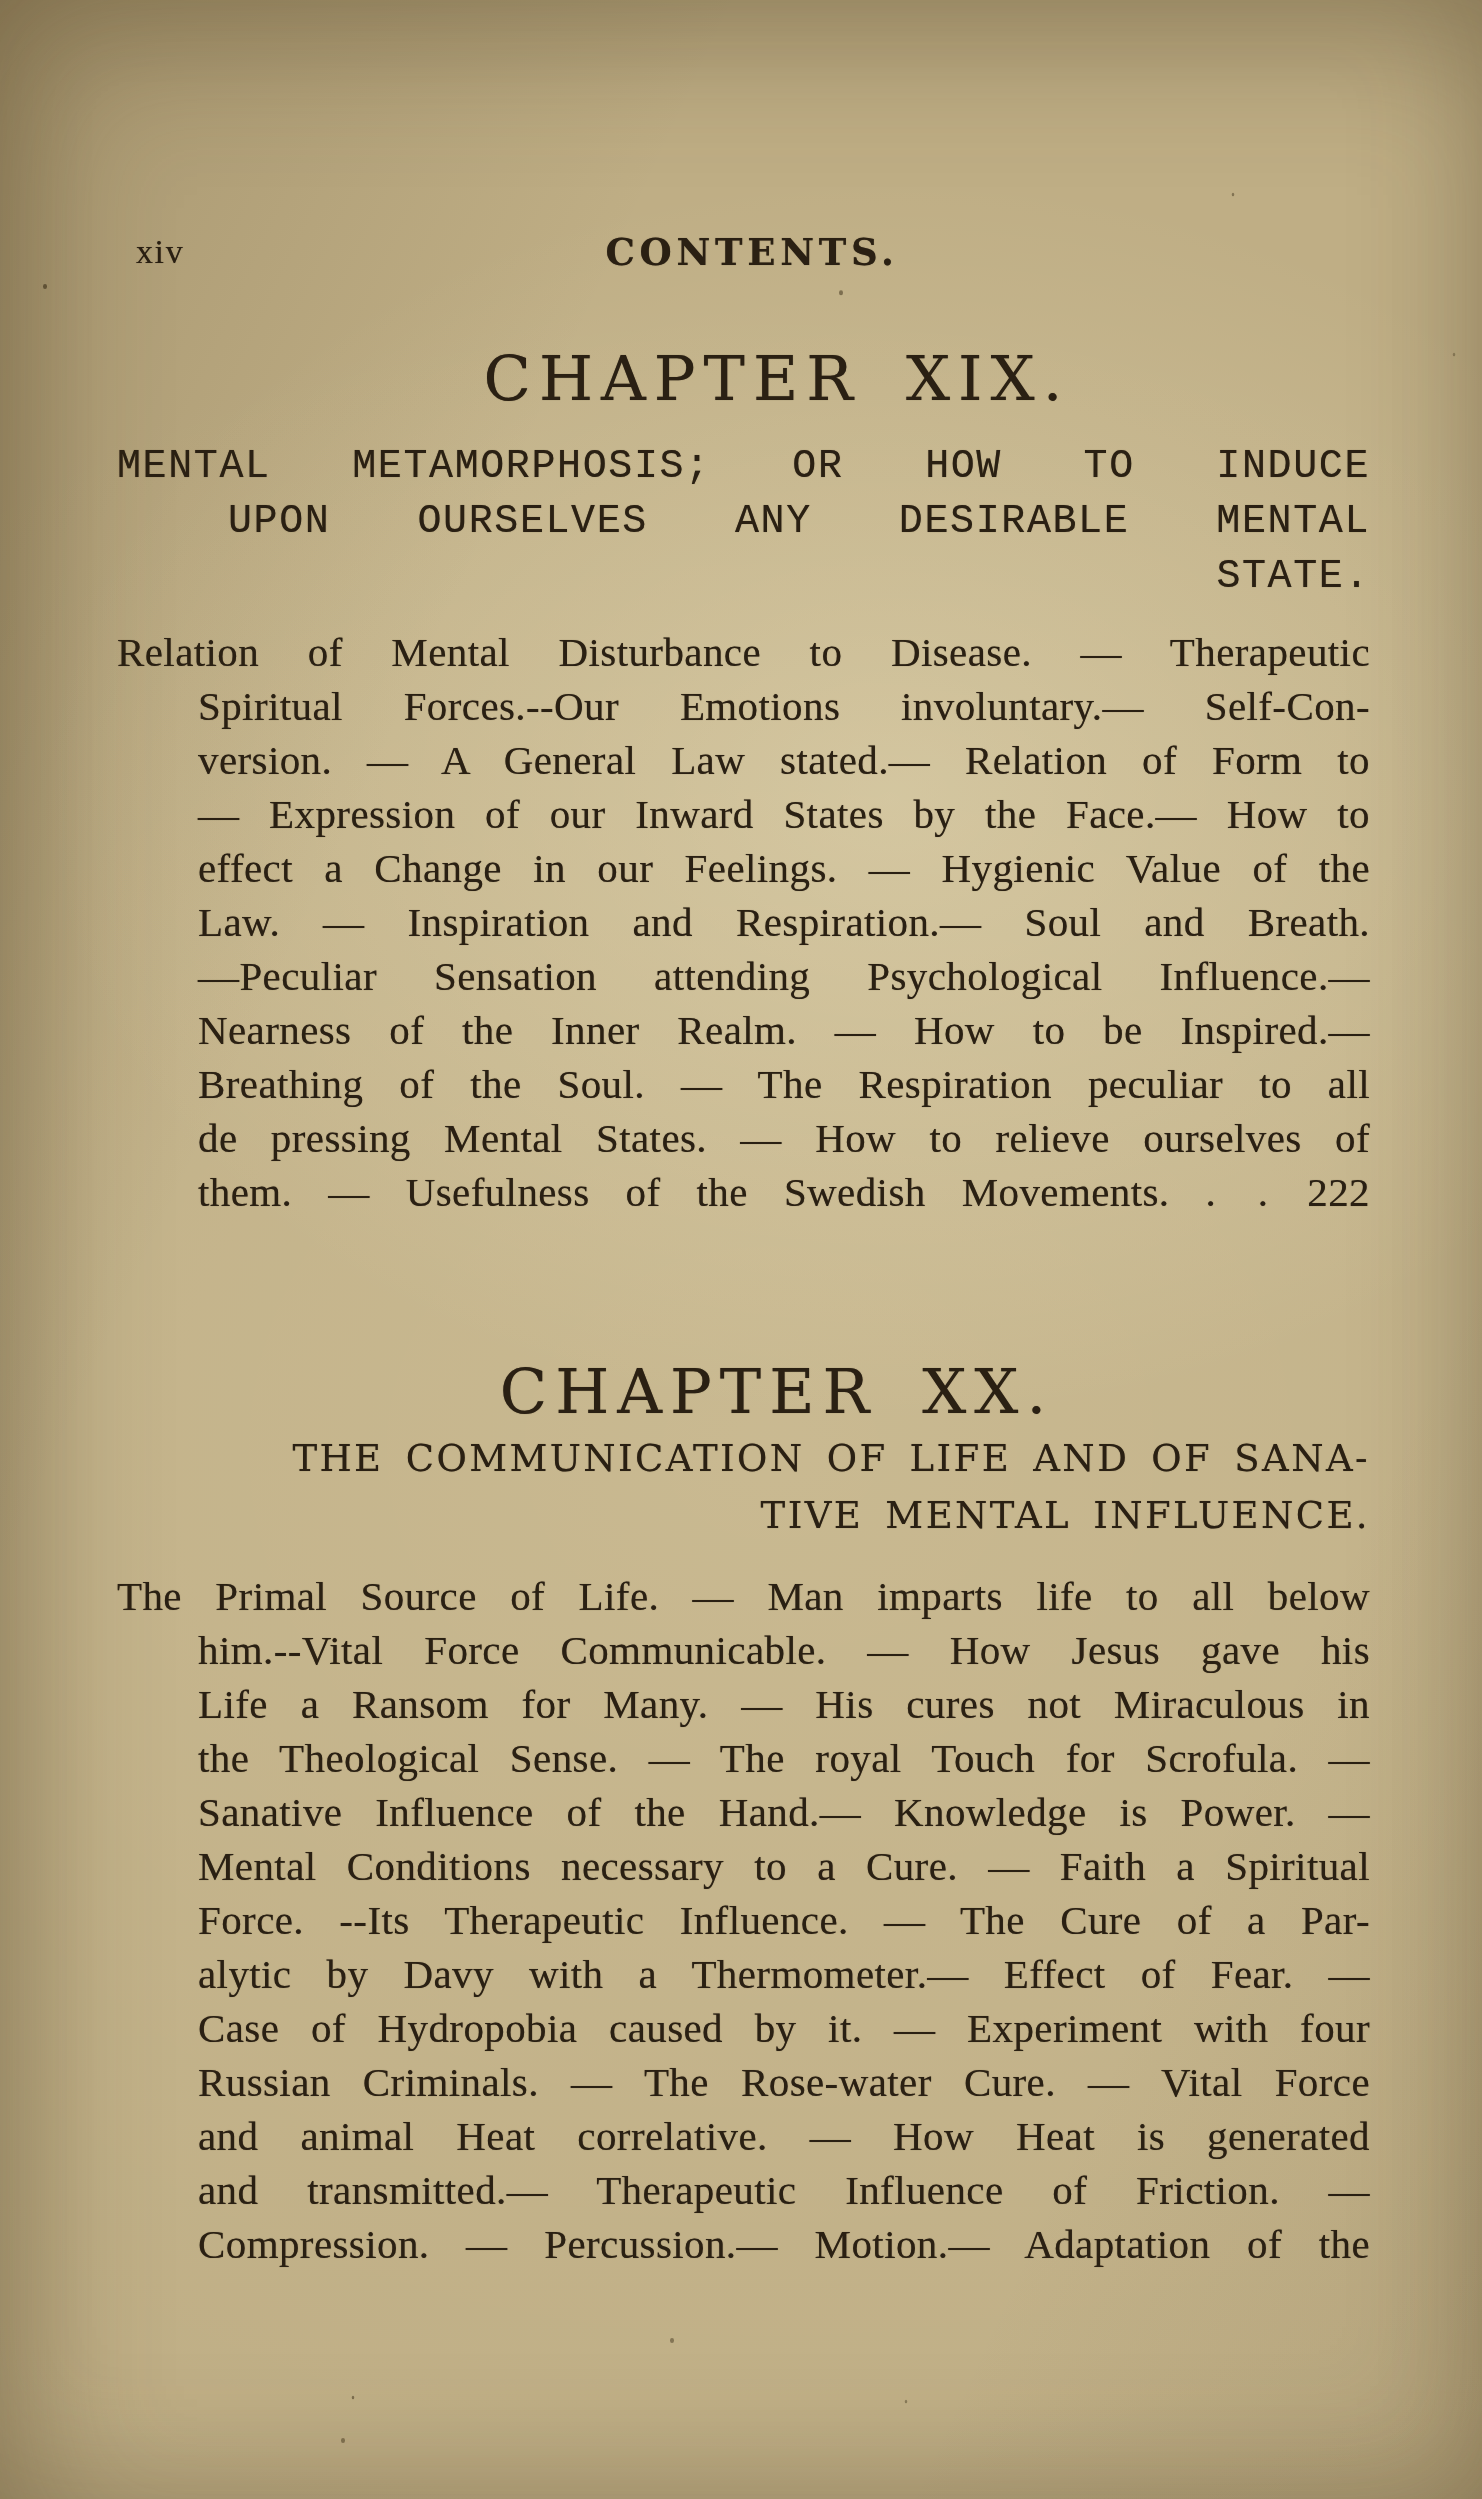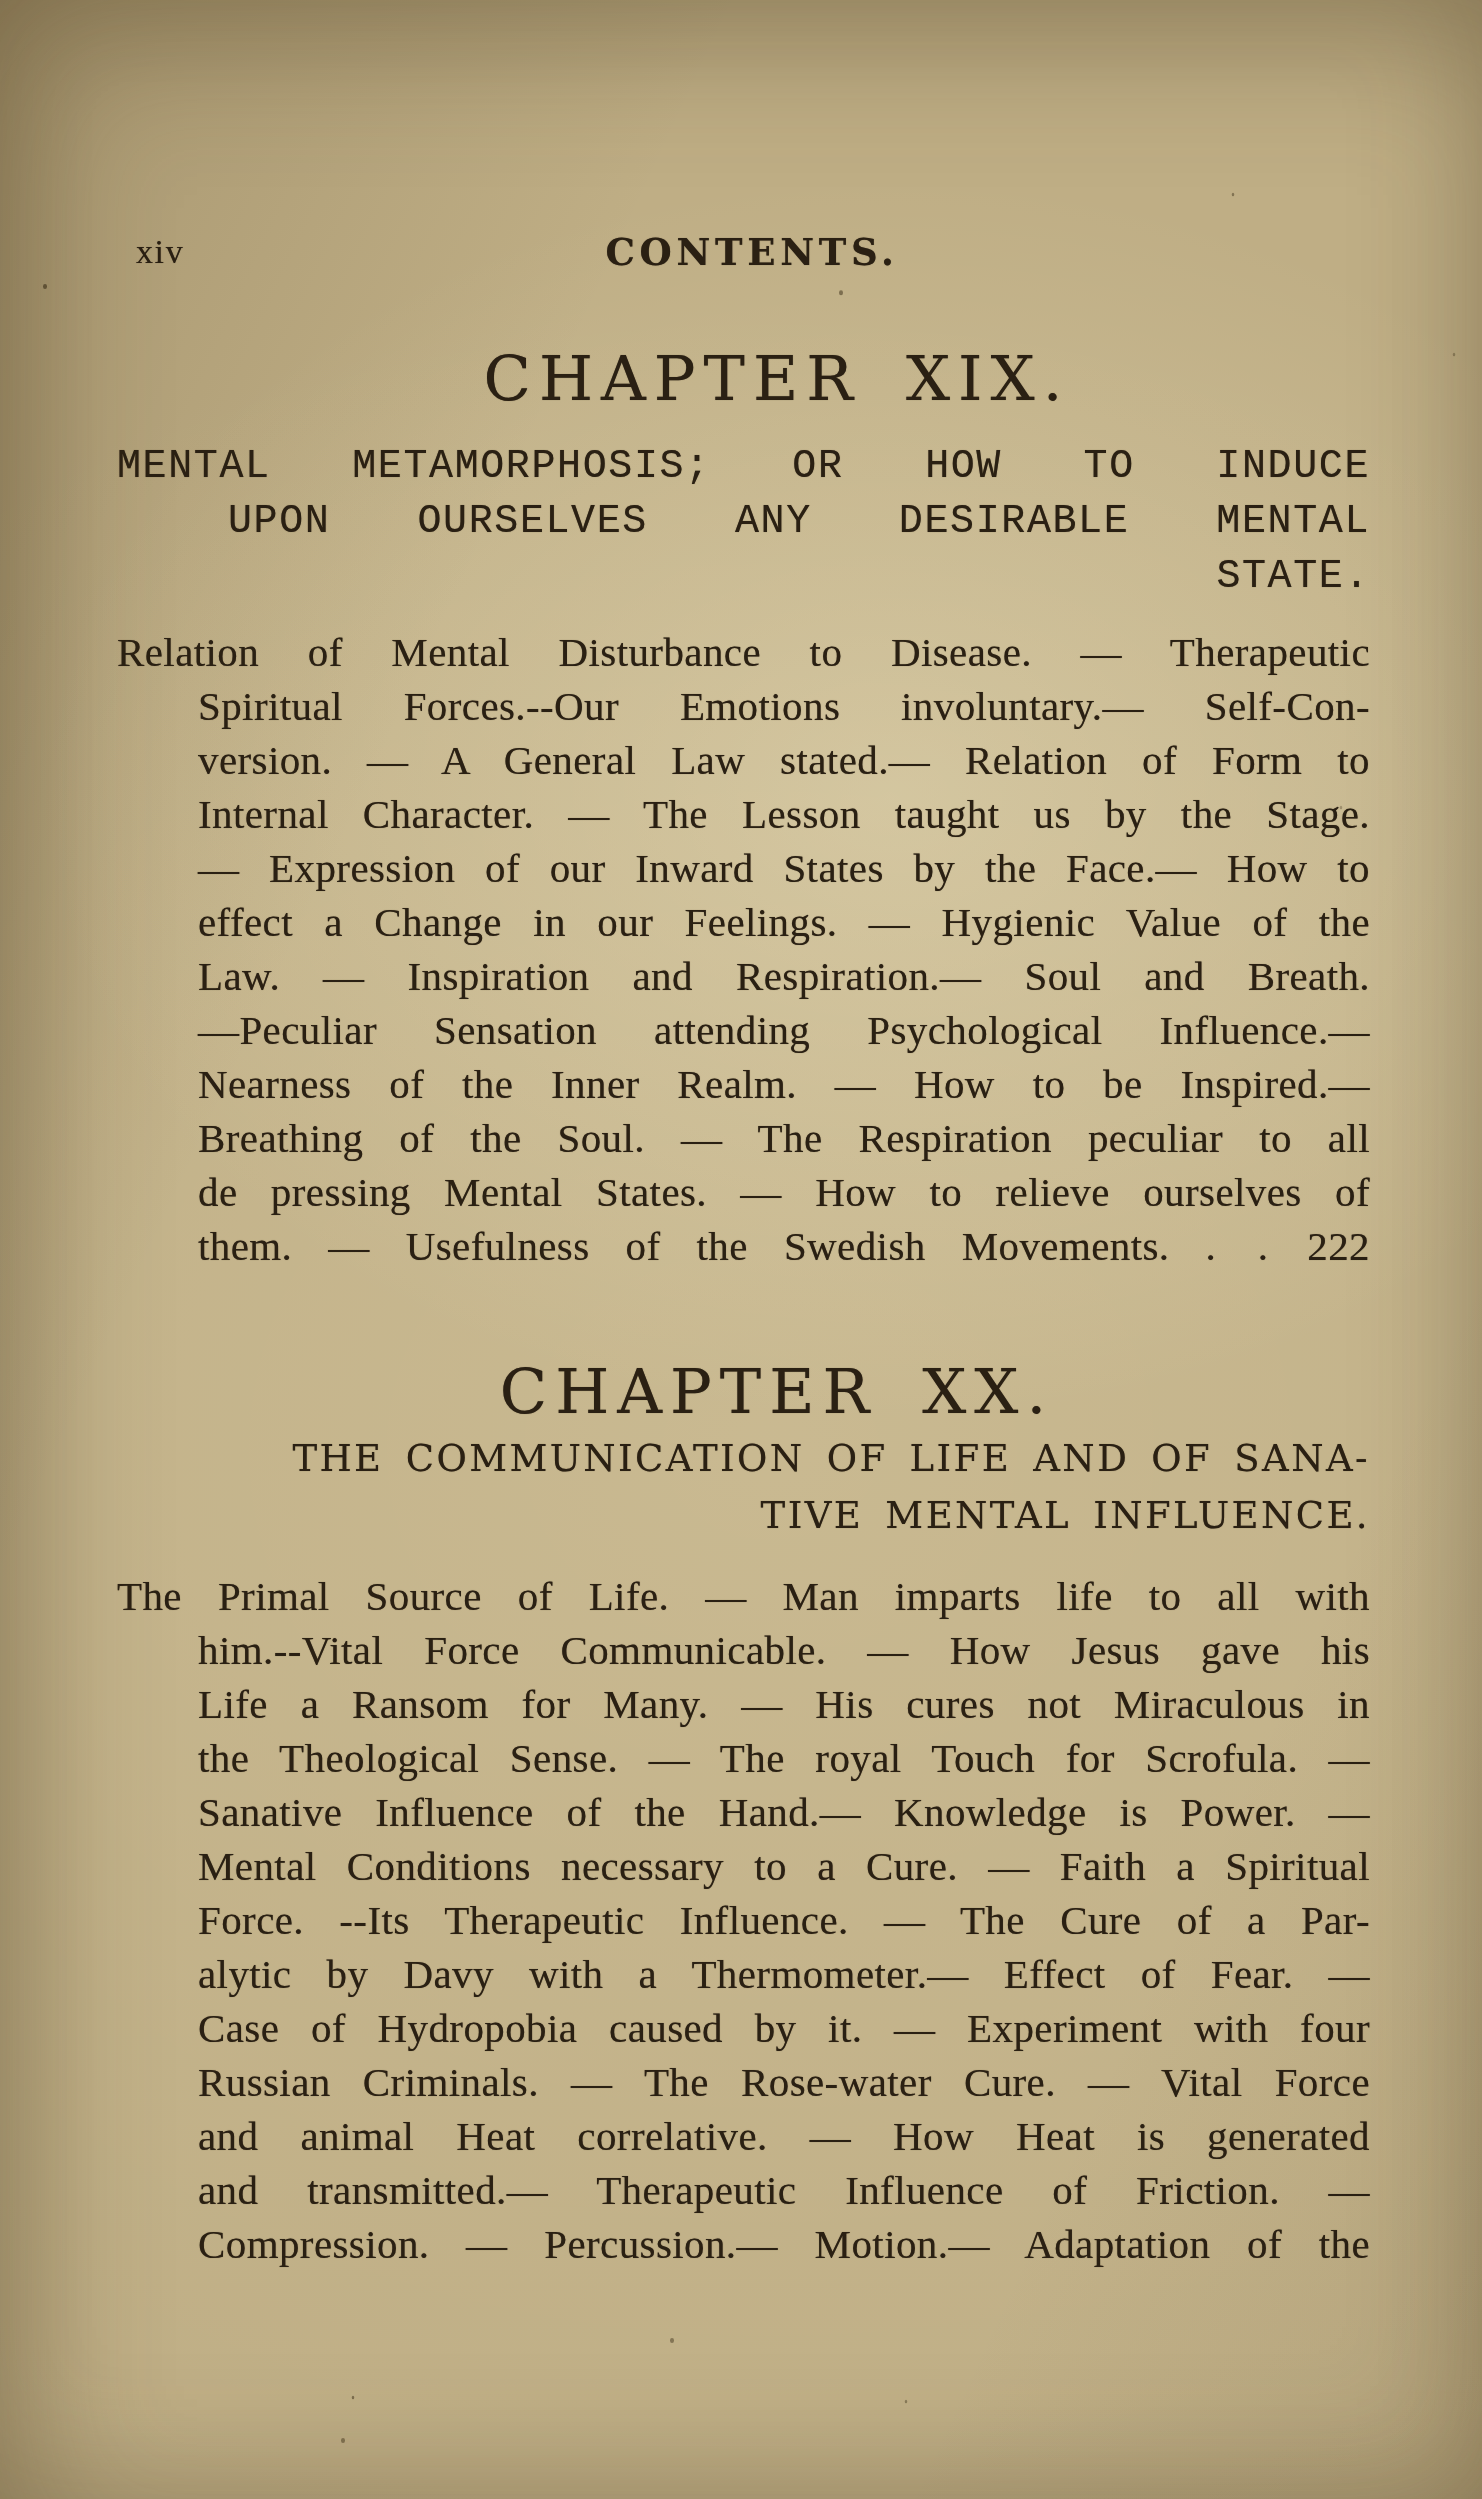--- a/index.html
+++ b/index.html
@@ -62,21 +62,20 @@
   <div class="block subtitle ink">
     <div class="ln jline first">MENTAL METAMORPHOSIS; OR HOW TO INDUCE</div>
     <div class="ln jline">UPON OURSELVES ANY DESIRABLE MENTAL</div>
     <div class="ln">STATE.</div>
   </div>
 
   <div class="block sum sum19 ink">
     <div class="ln jline first">Relation of Mental Disturbance to Disease. — Therapeutic</div>
     <div class="ln jline">Spiritual Forces.--Our Emotions involuntary.— Self-Con-</div>
     <div class="ln jline">version. — A General Law stated.— Relation of Form to</div>
-    <div class="ln jline">Internal Character. — The Lesson taught us by the Stage.</div>
     <div class="ln jline">— Expression of our Inward States by the Face.— How to</div>
     <div class="ln jline">effect a Change in our Feelings. — Hygienic Value of the</div>
     <div class="ln jline">Law. — Inspiration and Respiration.— Soul and Breath.</div>
     <div class="ln jline">—Peculiar Sensation attending Psychological Influence.—</div>
     <div class="ln jline">Nearness of the Inner Realm. — How to be Inspired.—</div>
     <div class="ln jline">Breathing of the Soul. — The Respiration peculiar to all</div>
     <div class="ln jline">de pressing Mental States. — How to relieve ourselves of</div>
     <div class="ln jline">
       <span>them. — Usefulness of the Swedish Movements.</span>
       <span class="leaders">. .</span>
@@ -85,21 +84,21 @@
   </div>
 
   <h1 class="chap chap20 ink">CHAPTER XX.</h1>
 
   <div class="block title20 ink">
     <div class="ln">THE COMMUNICATION OF LIFE AND OF SANA-</div>
     <div class="ln">TIVE MENTAL INFLUENCE.</div>
   </div>
 
   <div class="block sum sum20 ink">
-    <div class="ln jline first">The Primal Source of Life. — Man imparts life to all with</div>
+    <div class="ln jline first">The Primal Source of Life. — Man imparts life to all below</div>
     <div class="ln jline">him.--Vital Force Communicable. — How Jesus gave his</div>
     <div class="ln jline">Life a Ransom for Many. — His cures not Miraculous in</div>
     <div class="ln jline">the Theological Sense. — The royal Touch for Scrofula. —</div>
     <div class="ln jline">Sanative Influence of the Hand.— Knowledge is Power. —</div>
     <div class="ln jline">Mental Conditions necessary to a Cure. — Faith a Spiritual</div>
     <div class="ln jline">Force. --Its Therapeutic Influence. — The Cure of a Par-</div>
     <div class="ln jline">alytic by Davy with a Thermometer.— Effect of Fear. —</div>
     <div class="ln jline">Case of Hydropobia caused by it. — Experiment with four</div>
     <div class="ln jline">Russian Criminals. — The Rose-water Cure. — Vital Force</div>
     <div class="ln jline">and animal Heat correlative. — How Heat is generated</div>

